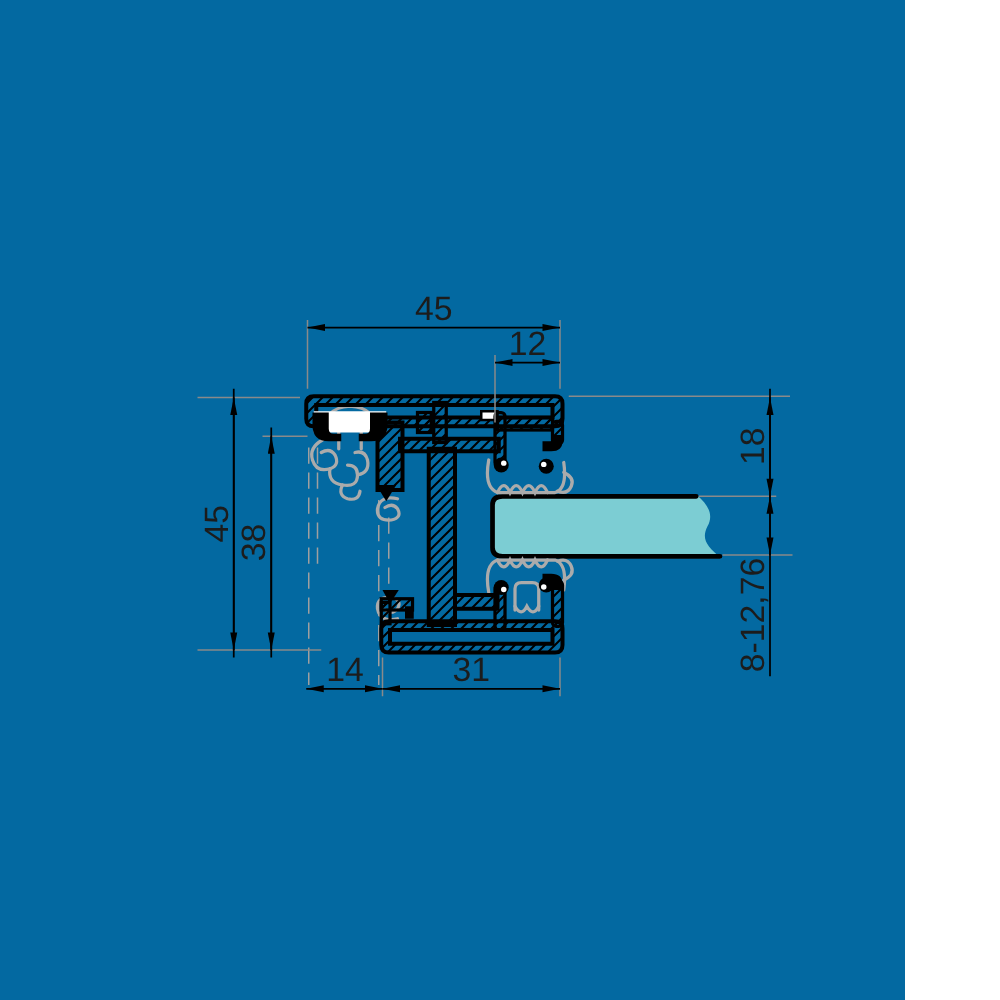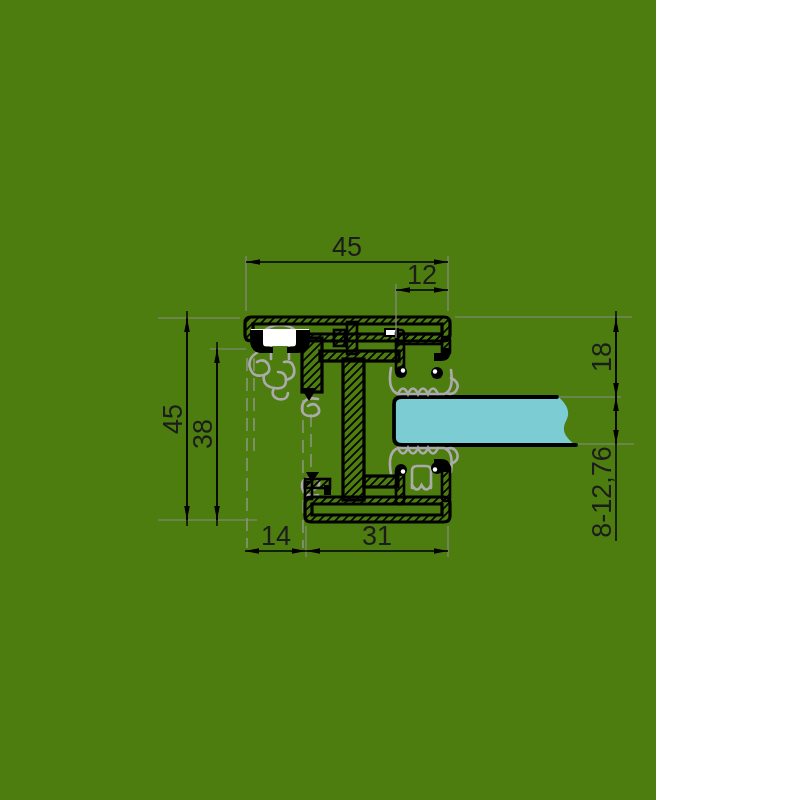--- a/index.html
+++ b/index.html
@@ -1,17 +1,17 @@
 <!DOCTYPE html>
 <html><head>
 <meta charset="utf-8">
 <style>
   html,body{margin:0;padding:0;background:#ffffff;}
   body{width:800px;height:800px;overflow:hidden;font-family:"Liberation Sans",sans-serif;}
-  .stage{width:656px;height:800px;position:relative;background:#4d7c0f;}
+  .stage{width:724px;height:800px;position:relative;background:#0369a1;}
   svg{display:block;}
   text.dim{font-family:"Liberation Sans",sans-serif;font-size:27px;fill:#1c1c1c;}
   .dimline{stroke:#000;stroke-width:1.4;fill:none;}
   .extline{stroke:#8a8a8a;stroke-width:1.2;fill:none;}
   .phantom{stroke:#9f9f9f;stroke-width:1.2;fill:none;stroke-dasharray:13 7;}
   .metal{fill:url(#hat);stroke:#000;stroke-width:3.2;}
   .metal-thin{fill:url(#hat);stroke:#000;stroke-width:2.6;}
   .blackpart{fill:#000;stroke:none;}
   .gasket{fill:none;stroke:#ababab;stroke-width:2.6;stroke-linecap:round;}
 </style>

